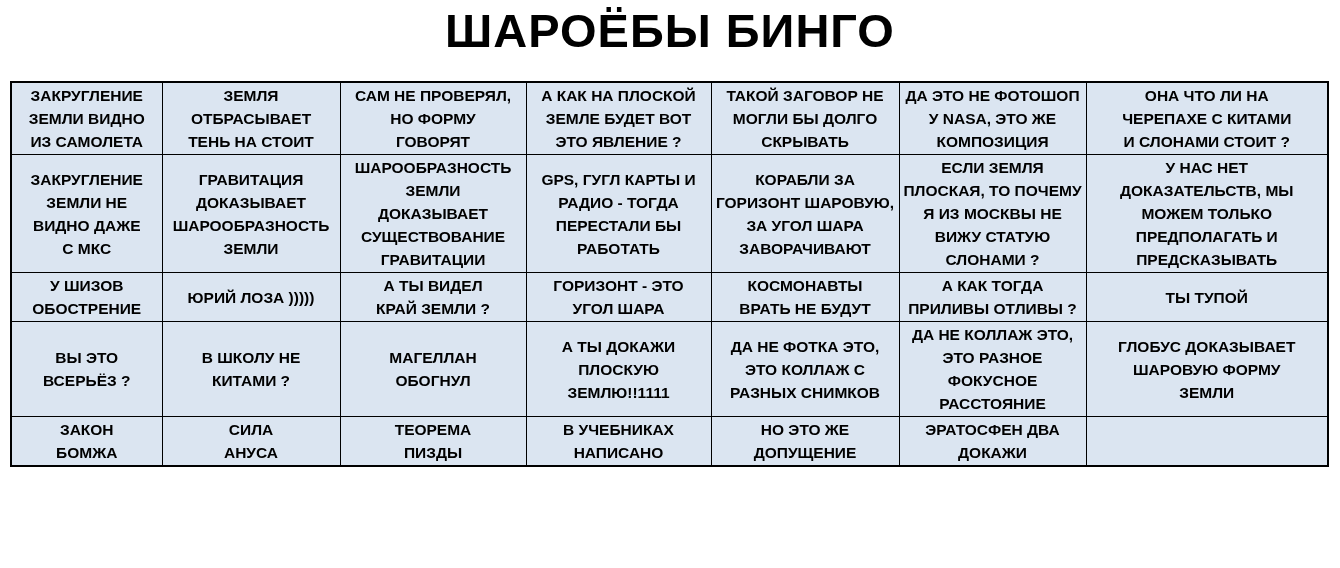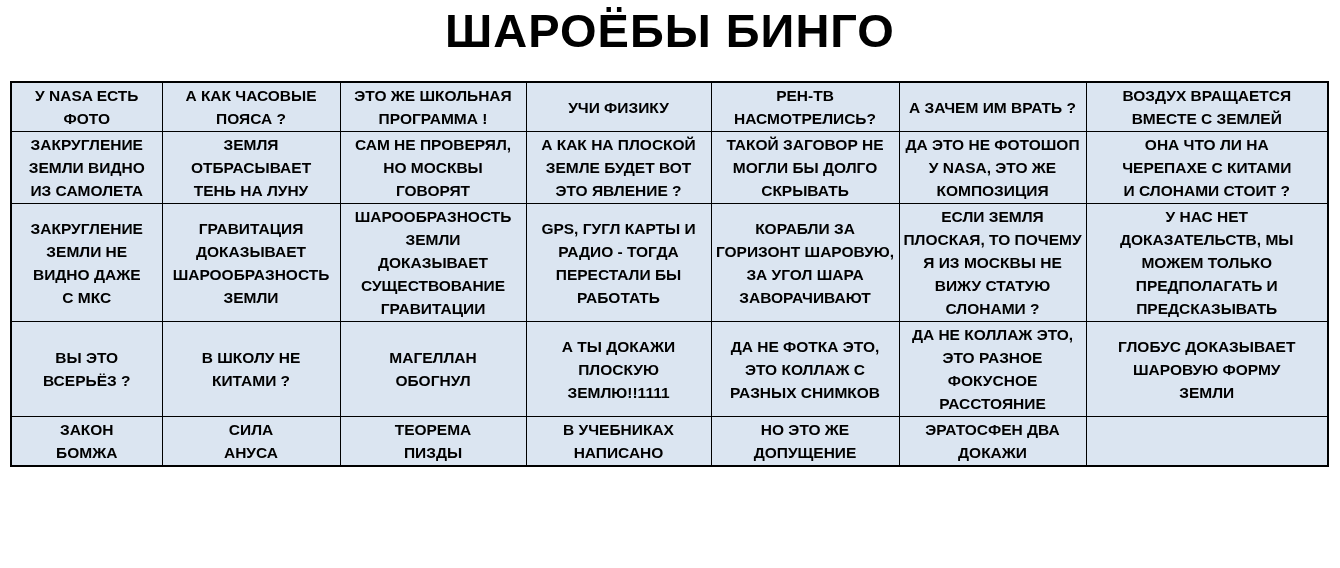--- a/index.html
+++ b/index.html
@@ -65,43 +65,29 @@
     <colgroup>
       <col style="width:151px">
       <col style="width:178px">
       <col style="width:186px">
       <col style="width:185px">
       <col style="width:188px">
       <col style="width:187px">
       <col style="width:242px">
     </colgroup>
     <tbody>
-      <tr class="r1">
-        <td>У NASA ЕСТЬ
-ФОТО</td>
-        <td>А КАК ЧАСОВЫЕ
-ПОЯСА ?</td>
-        <td>ЭТО ЖЕ ШКОЛЬНАЯ
-ПРОГРАММА !</td>
-        <td>УЧИ ФИЗИКУ</td>
-        <td>РЕН-ТВ
-НАСМОТРЕЛИСЬ?</td>
-        <td>А ЗАЧЕМ ИМ ВРАТЬ ?</td>
-        <td>ВОЗДУХ ВРАЩАЕТСЯ
-ВМЕСТЕ С ЗЕМЛЕЙ</td>
-      </tr>
       <tr class="r2">
         <td>ЗАКРУГЛЕНИЕ
 ЗЕМЛИ ВИДНО
 ИЗ САМОЛЕТА</td>
         <td>ЗЕМЛЯ
 ОТБРАСЫВАЕТ
-ТЕНЬ НА ЛУНУ</td>
+ТЕНЬ НА СТОИТ</td>
         <td>САМ НЕ ПРОВЕРЯЛ,
-НО МОСКВЫ
+НО ФОРМУ
 ГОВОРЯТ</td>
         <td>А КАК НА ПЛОСКОЙ
 ЗЕМЛЕ БУДЕТ ВОТ
 ЭТО ЯВЛЕНИЕ ?</td>
         <td>ТАКОЙ ЗАГОВОР НЕ
 МОГЛИ БЫ ДОЛГО
 СКРЫВАТЬ</td>
         <td>ДА ЭТО НЕ ФОТОШОП
 У NASA, ЭТО ЖЕ
 КОМПОЗИЦИЯ</td>
@@ -135,20 +121,34 @@
 ПЛОСКАЯ, ТО ПОЧЕМУ
 Я ИЗ МОСКВЫ НЕ
 ВИЖУ СТАТУЮ
 СЛОНАМИ ?</td>
         <td>У НАС НЕТ
 ДОКАЗАТЕЛЬСТВ, МЫ
 МОЖЕМ ТОЛЬКО
 ПРЕДПОЛАГАТЬ И
 ПРЕДСКАЗЫВАТЬ</td>
       </tr>
+      <tr class="r4">
+        <td>У ШИЗОВ
+ОБОСТРЕНИЕ</td>
+        <td>ЮРИЙ ЛОЗА )))))</td>
+        <td>А ТЫ ВИДЕЛ
+КРАЙ ЗЕМЛИ ?</td>
+        <td>ГОРИЗОНТ - ЭТО
+УГОЛ ШАРА</td>
+        <td>КОСМОНАВТЫ
+ВРАТЬ НЕ БУДУТ</td>
+        <td>А КАК ТОГДА
+ПРИЛИВЫ ОТЛИВЫ ?</td>
+        <td>ТЫ ТУПОЙ</td>
+      </tr>
       <tr class="r6">
         <td>ВЫ ЭТО
 ВСЕРЬЁЗ ?</td>
         <td>В ШКОЛУ НЕ
 КИТАМИ ?</td>
         <td>МАГЕЛЛАН
 ОБОГНУЛ</td>
         <td>А ТЫ ДОКАЖИ
 ПЛОСКУЮ
 ЗЕМЛЮ!!1111</td>

